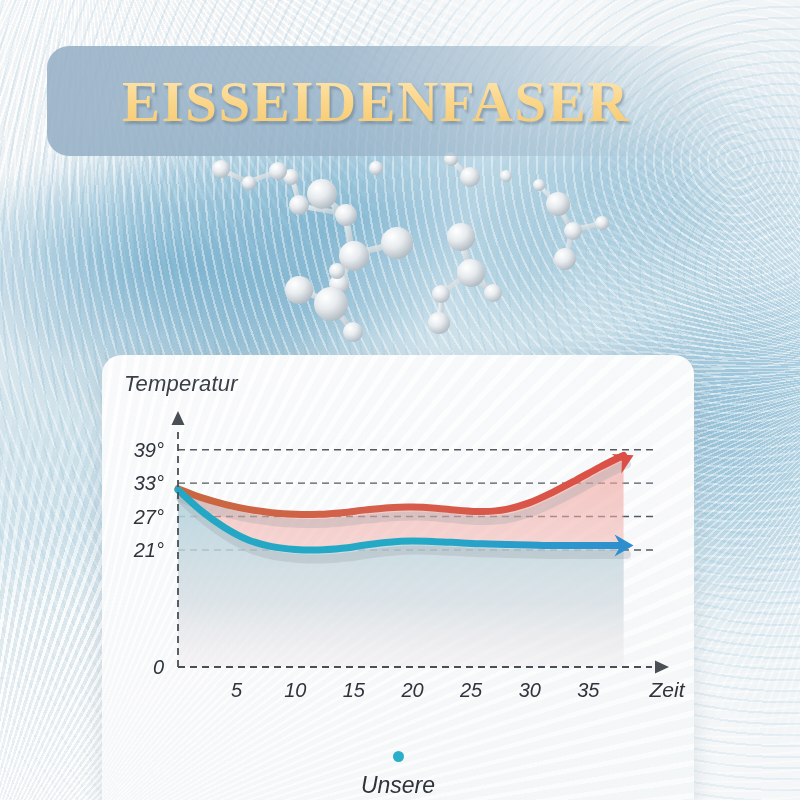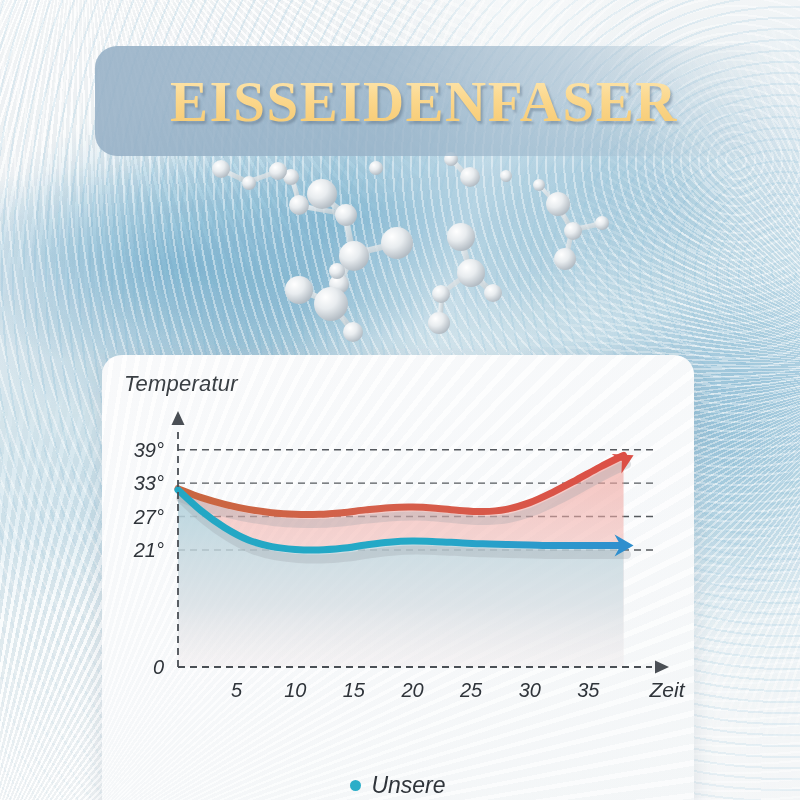--- a/index.html
+++ b/index.html
@@ -78,21 +78,20 @@
   
   #banner{
     position:absolute;left:47px;top:46px;width:684px;height:110px;
     border-radius:22px;
     background:linear-gradient(90deg,
        rgba(150,176,198,.88) 0%,
        rgba(154,180,201,.86) 42%,
        rgba(163,188,207,.62) 68%,
        rgba(175,199,214,.22) 86%,
        rgba(185,207,219,.02) 100%);
-    margin-left:48px;
   }
   #banner-title{
     position:absolute;left:0;right:0;top:50%;transform:translateY(-50%);
     text-align:center;padding-right:26px;
     font-family:"Liberation Serif", serif;
     font-size:57px;font-weight:700;letter-spacing:1.5px;
     color:#fbd891;
     background:linear-gradient(180deg,#fdeab8 0%,#fbd78c 48%,#f5c86e 100%);
     -webkit-background-clip:text;background-clip:text;
     -webkit-text-fill-color:transparent;
@@ -122,21 +121,21 @@
     position:absolute;left:22px;top:16px;
     font-size:22px;color:#3a3f44;letter-spacing:.2px;
   }
   #plot{position:absolute;left:0;top:0;width:592px;height:407px;}
 
   
   #legend{
     position:absolute;left:0;right:0;bottom:18px;
     display:flex;justify-content:center;gap:118px;align-items:center;
   }
-  .legend-item{display:flex;align-items:center;gap:10px;}
+  .legend-item{display:flex;align-items:center;gap:10px;flex-direction:column;}
   .legend-dot{width:11px;height:11px;border-radius:50%;display:block;}
   .legend-label{font-size:23px;color:#2f343a;}
 </style>
 </head>
 <body>
 
 <div id="stage">
 
   <div class="bg bg-base"></div>
   <div class="bg bg-ribs-top"></div>

